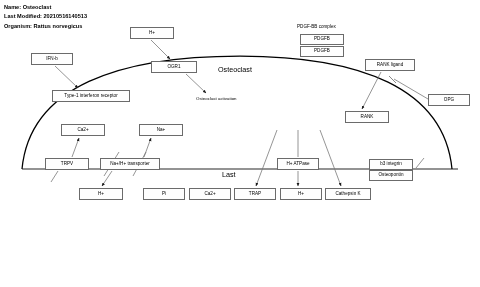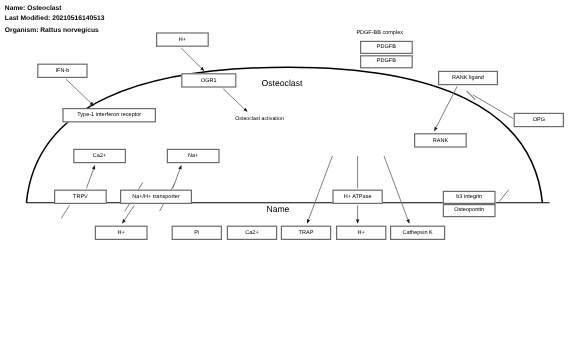--- a/index.html
+++ b/index.html
@@ -117,21 +117,21 @@
   </svg>
 
   <div class="meta">
     <div>Name: Osteoclast</div>
     <div>Last Modified: 20210516140513</div>
     <div>Organism: Rattus norvegicus</div>
   </div>
 
   <div class="plainlabel cell-title" style="left:218px; top:66px;">Osteoclast</div>
 
-  <div class="plainlabel bone-title" style="left:222px; top:171px;">Name</div>
+  <div class="plainlabel bone-title" style="left:222px; top:171px;">Last</div>
 
   <div class="plainlabel small-note" style="left:196px; top:97px;">Osteoclast activation</div>
 
   <div class="plainlabel complex-title" style="left:297px; top:25px;">PDGF-BB complex</div>
 
   <div class="node" style="left:130px; top:27px; width:44px; height:12px;">
     <span>H+</span>
   </div>
   <div class="node" style="left:31px; top:53px; width:42px; height:12px;">
     <span>IFN-b</span>

